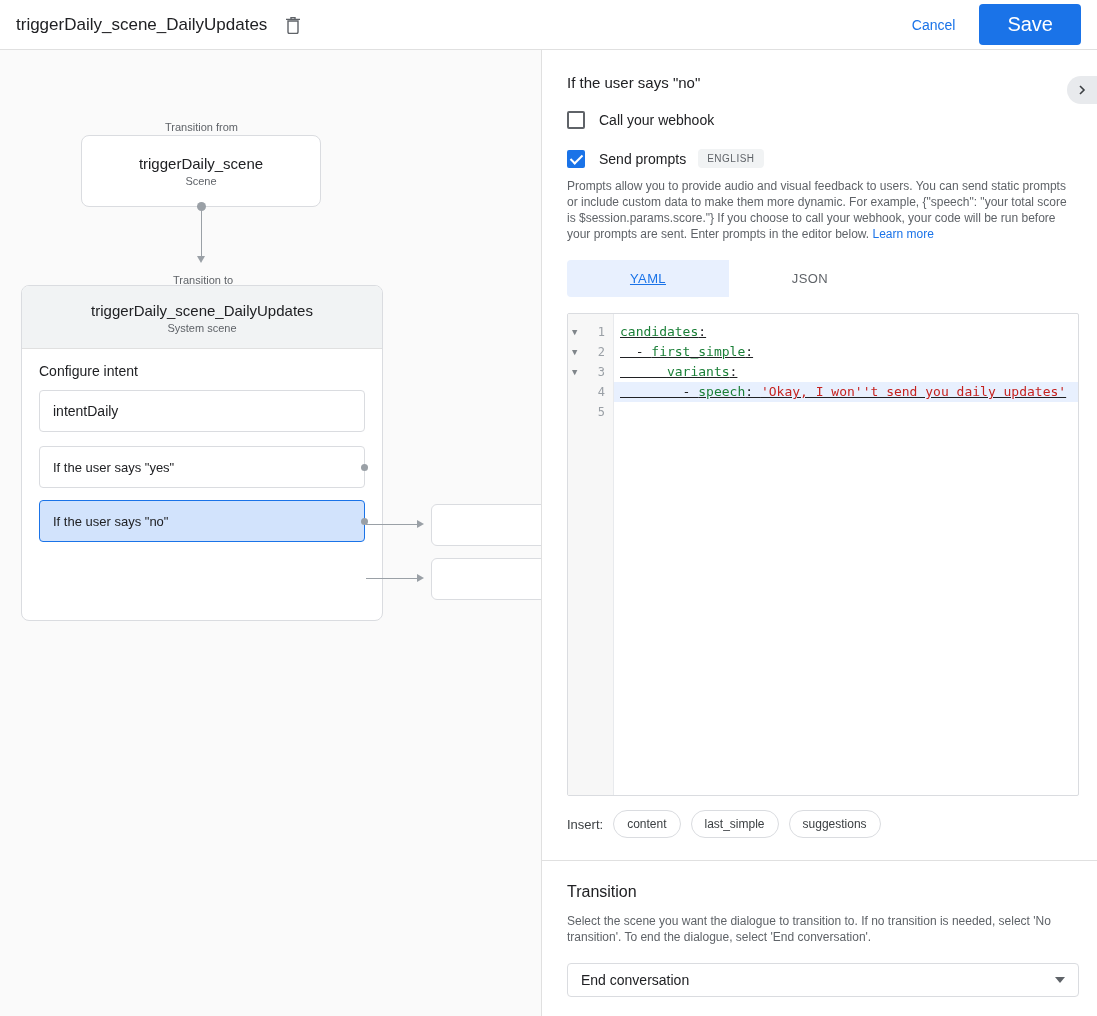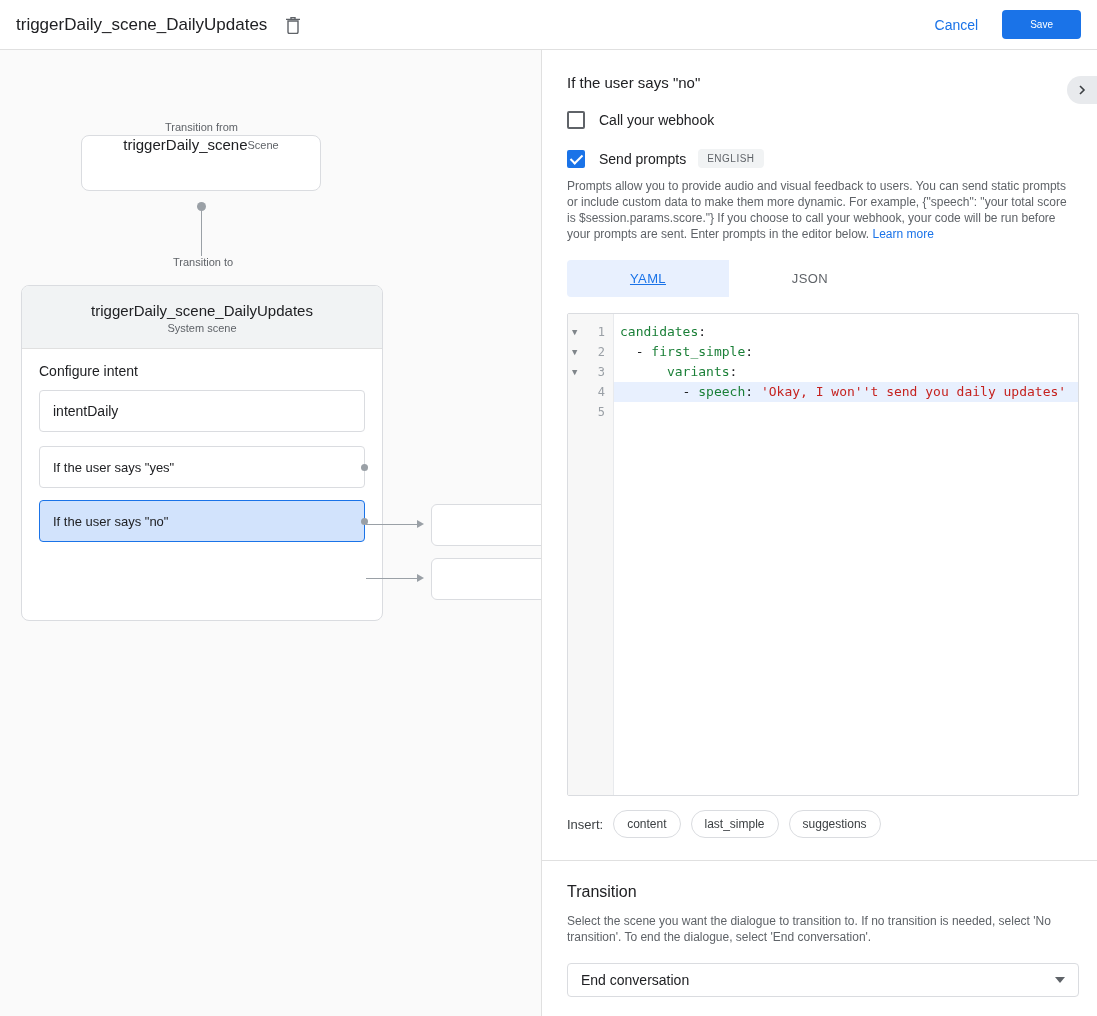--- a/index.html
+++ b/index.html
@@ -43,21 +43,21 @@
     padding: 8px 14px;
     border-radius: 4px;
     cursor: pointer;
     background: transparent;
     border: none;
     font-family: inherit;
   }
   .btn-primary {
     background: #1a73e8;
     color: #ffffff;
-    font-size: 10px;
+    font-size: 20px;
     font-weight: 500;
     padding: 9px 28px;
     border-radius: 4px;
     border: none;
     cursor: pointer;
     margin-left: 10px;
     font-family: inherit;
   }
 
   
@@ -99,22 +99,22 @@
     font-size: 15px;
     color: #202124;
   }
   .card-sub {
     text-align: center;
     font-size: 11px;
     color: #5f6368;
     margin-top: 3px;
   }
   #from-card {
-    left: 81px; top: 85px; width: 240px; height: 56px;
-    display: flex; justify-content: center;
+    left: 81px; top: 85px; width: 240px; height: 72px;
+    display: flex; flex-direction: column; justify-content: center;
   }
   #to-card {
     left: 21px; top: 235px; width: 362px; height: 336px;
     display: flex; flex-direction: column;
     padding: 0;
   }
   .to-header {
     background: #f1f3f4;
     border-radius: 7px 7px 0 0;
     padding: 16px 0 14px;
@@ -336,21 +336,21 @@
     font-size: 9px;
   }
   .code {
     flex: 1;
     padding-top: 8px;
     font-family: "DejaVu Sans Mono", monospace;
     font-size: 13px;
     white-space: pre;
     overflow: hidden;
   }
-  .cline { height: 20px; line-height: 20px; padding-left: 6px; }
+  .cline { height: 20px; line-height: 20px; padding-left: 6px; text-decoration: underline; }
   .cline.hl { background: #e8f0fe; }
   .tok-key { color: #1a7f37; }
   .tok-plain { color: #202124; }
   .tok-str { color: #c5221f; }
   .tok-punct { color: #202124; }
 
   .insert-row {
     display: flex;
     align-items: center;
     padding: 14px 25px 0 25px;
@@ -421,21 +421,21 @@
     <div class="node-label" style="left:160px; top:71px;">Transition from</div>
     <div class="card" id="from-card">
       <div class="card-title">triggerDaily_scene</div>
       <div class="card-sub">Scene</div>
     </div>
 
     <div class="vert-dot" style="left:197px; top:152px;"></div>
     <div class="vert-line" style="left:201px; top:158px; height:48px;"></div>
     <div class="arrow-down" style="left:197px; top:206px;"></div>
 
-    <div class="node-label" style="left:168px; top:206px;text-align:center;">Transition to</div>
+    <div class="node-label" style="left:168px; top:224px;text-align:center;">Transition to</div>
 
     <div class="card" id="to-card">
       <div class="to-header">
         <div class="card-title">triggerDaily_scene_DailyUpdates</div>
         <div class="card-sub">System scene</div>
       </div>
 
       <div class="section">
         <div class="section-title">Configure intent</div>
         <div class="field-box">intentDaily</div>

